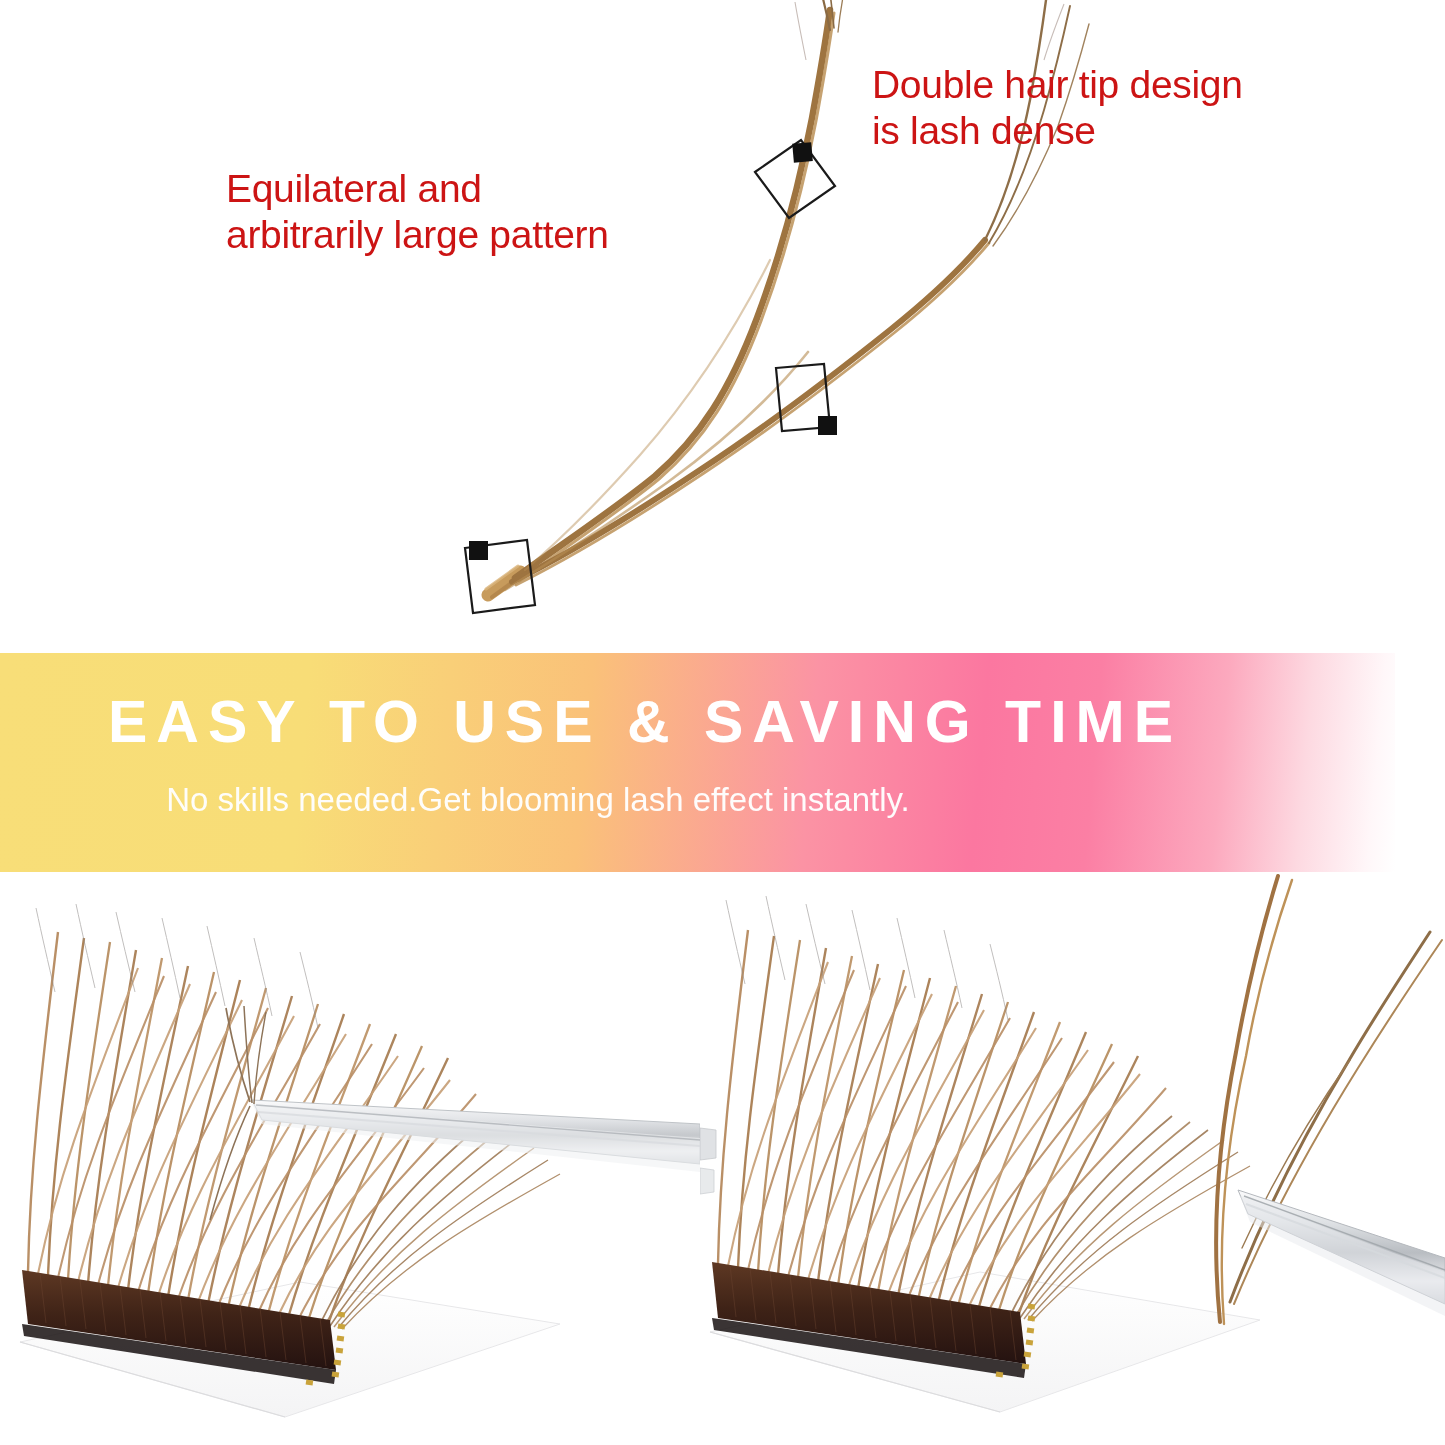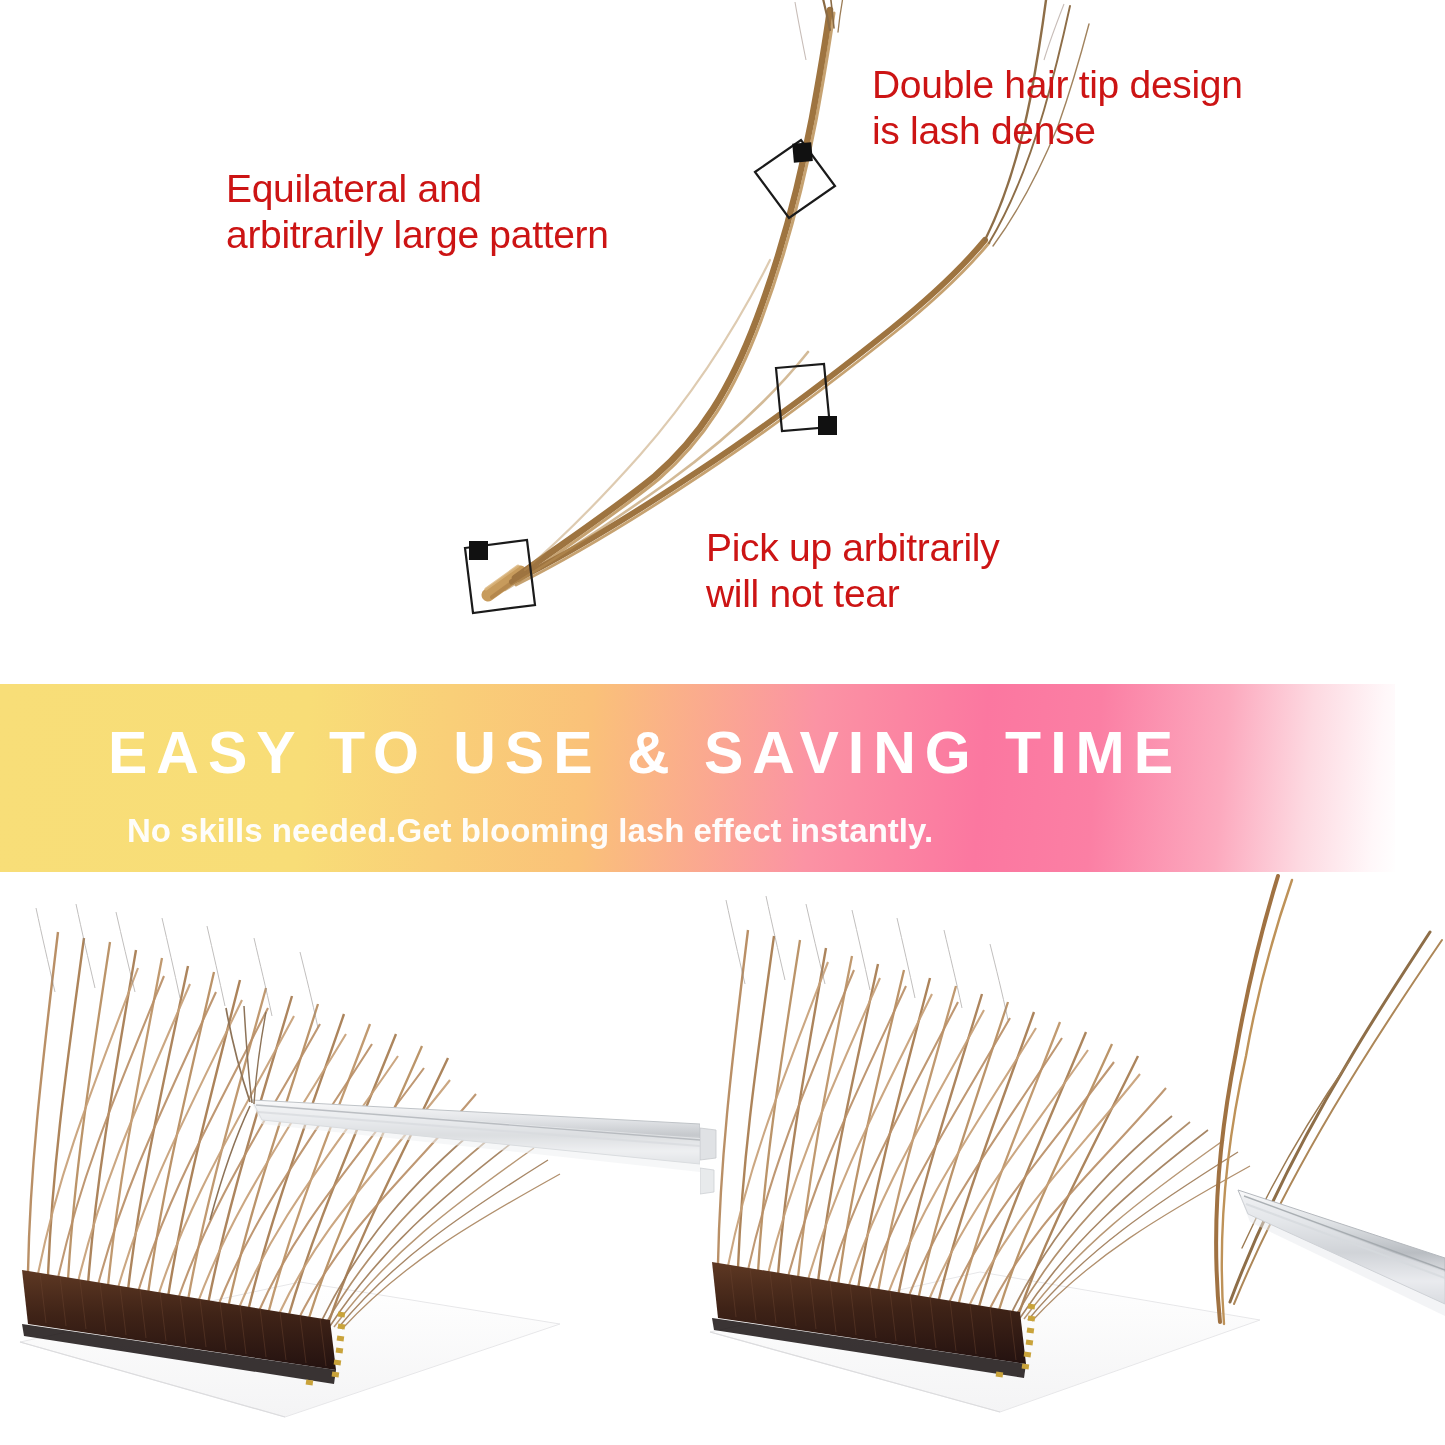--- a/index.html
+++ b/index.html
@@ -34,37 +34,36 @@
       #F8DD77 22%,
       #FAC179 42%,
       #FB93A4 58%,
       #FB77A0 70%,
       #FB7FA4 78%,
       #FCA9BE 87%,
       #FDD9E1 93%,
       #FFF7F9 98%,
       #FFFFFF 100%);
     overflow:hidden;
-    margin-top:31px;
   }
   #banner-title {
     position:absolute; left:0; top:35px; width:1290px;
     text-align:center;
     color:#FFFFFF;
     font-size:59px;
     font-weight:700;
     letter-spacing:9px;
     white-space:nowrap;
   }
   #banner-subtitle {
-    position:absolute; left:0; top:128px; width:1060px;
+    position:absolute; left:8px; top:128px; width:1060px;
     text-align:center;
     color:#FFFFFF;
     font-size:33px;
-    font-weight:700;
+    font-weight:400;
     letter-spacing:0px;
     white-space:nowrap;
     opacity:0.97;
   }
 
   
   #photos { position:absolute; left:0; top:872px; width:1445px; height:573px; background:#ffffff; }
   .photo { position:absolute; top:0; height:573px; background:#ffffff; overflow:hidden; }
   #photo-left  { left:0px;   width:700px; }
   #photo-right { left:700px; width:745px; }
@@ -131,22 +130,20 @@
       <rect x="469" y="541" width="19" height="19" fill="#111111"></rect>
     </g>
   </svg>
 
   <div class="callout-text" id="callout-equilateral">Equilateral and
 arbitrarily large pattern</div>
 
   <div class="callout-text" id="callout-double">Double hair tip design
 is lash dense</div>
 
-  <div class="callout-text" id="callout-pickup">Pick up arbitrarily
-will not tear</div>
 </div>
 
 <div id="banner">
   <div id="banner-title">EASY TO USE &amp; SAVING TIME</div>
   <div id="banner-subtitle">No skills needed.Get blooming lash effect instantly.</div>
 </div>
 
 <div id="photos">
 
   <div class="photo" id="photo-left">

